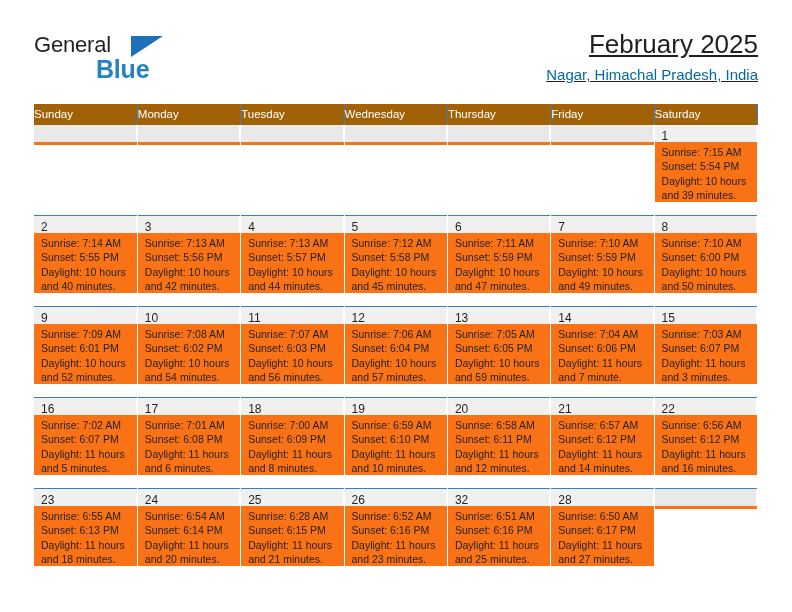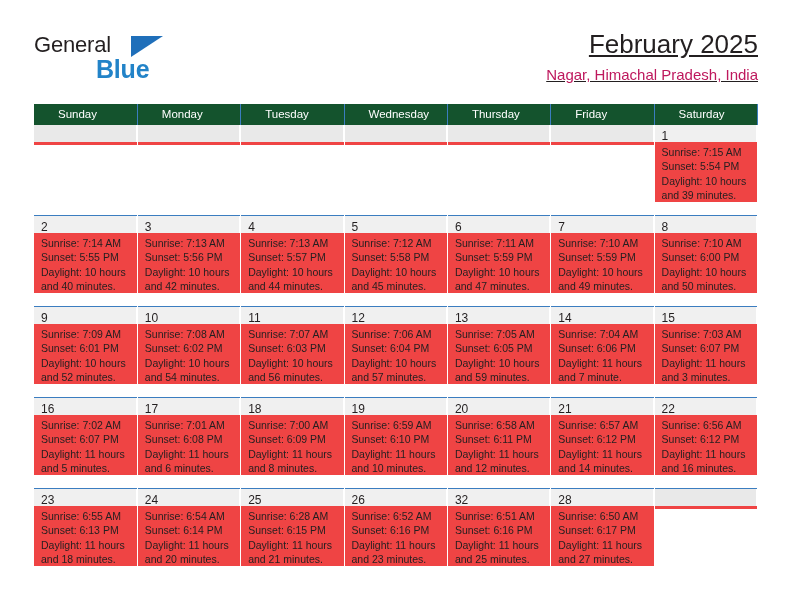--- a/index.html
+++ b/index.html
@@ -71,42 +71,42 @@
     text-decoration: underline;
   }
   .cal-title {
     font-size: 26px;
     color: #231f20;
     line-height: 32px;
     white-space: nowrap;
   }
   .cal-subtitle {
     font-size: 15px;
-    color: #be185d;
+    color: #0369a1;
     line-height: 22px;
     margin-top: 4px;
     white-space: nowrap;
   }
 
   
   .cal {
     position: absolute;
     left: 34px;
     top: 104px;
     width: 724px;
     border-collapse: collapse;
     table-layout: fixed;
   }
   .cal th {
-    background: #14532d;
+    background: #a16207;
     color: #ffffff;
     font-weight: normal;
     font-size: 11.5px;
     text-align: left;
-    padding: 4px 0 5px 24px;
+    padding: 4px 0 5px 0;
     height: 12px;
     border-right: 1px solid #3b7dc0;
   }
   .cal td {
     vertical-align: top;
     padding: 0;
     border-right: 1px solid #ffffff;
     height: 90px;
   }
   .week-row > td {
@@ -129,21 +129,21 @@
     padding-top: 1px;
   }
   .cell.empty .daynum-band { background: #e9e9e9; }
   .daynum {
     font-size: 12px;
     color: #231f20;
     line-height: 15px;
   }
   .cell-body {
     padding: 3px 6px 0 7px;
-    background: #ef4444;
+    background: #f97316;
   }
   .info-line {
     font-size: 10.5px;
     line-height: 14.3px;
     color: #231f20;
     white-space: nowrap;
   }
 </style>
 </head>
 <body>

